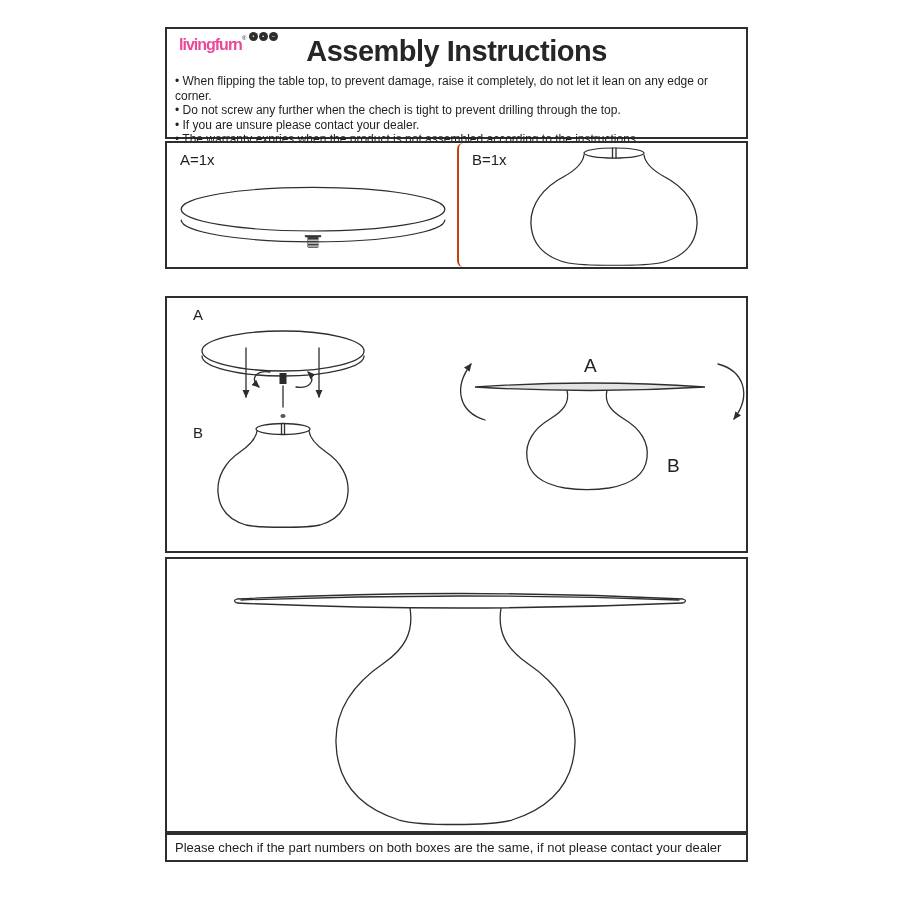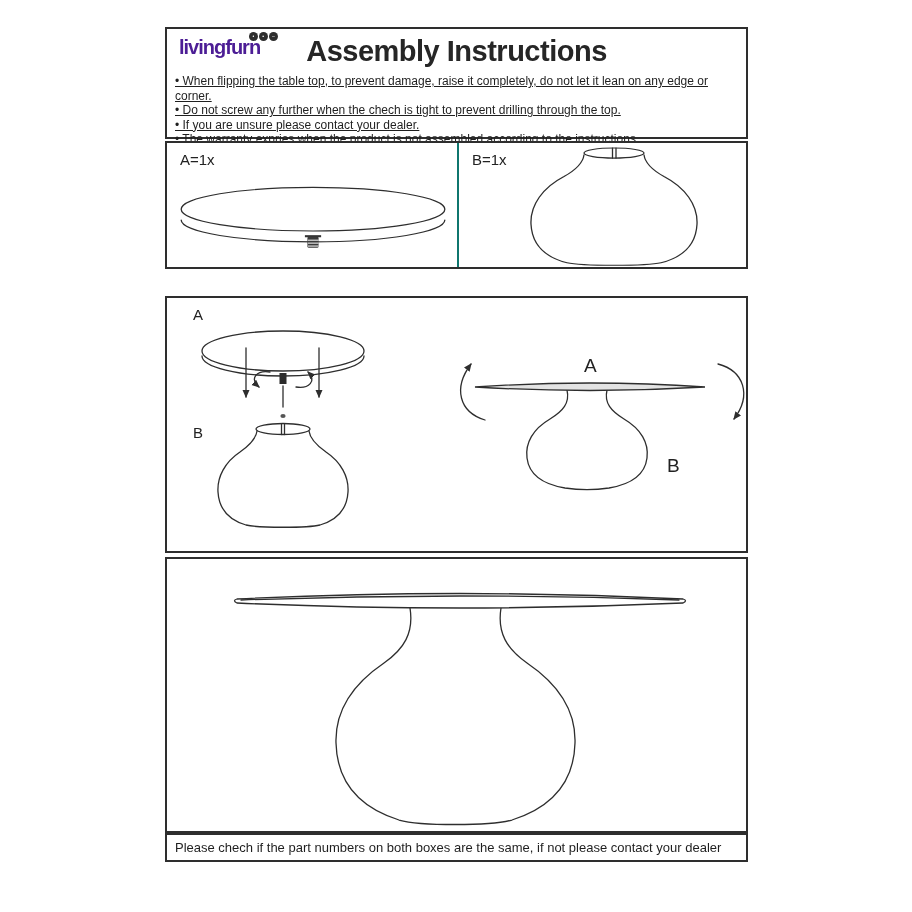--- a/index.html
+++ b/index.html
@@ -8,37 +8,37 @@
     font-family:"Liberation Sans","DejaVu Sans",sans-serif;color:#222;
     overflow:hidden;
   }
   .box{
     position:absolute;left:165px;width:583px;
     border:2px solid #2e2e2e;background:#fff;box-sizing:border-box;
   }
   
   .header-box{top:27px;height:112px;}
   .logo{position:absolute;left:12px;top:8px;line-height:1;}
-  .logo-text{font-size:20px;font-weight:bold;letter-spacing:-1px;color:#4c1d95;text-align:center;}
+  .logo-text{font-size:16px;font-weight:bold;letter-spacing:-1px;color:#ec4899;text-align:center;}
   .logo-badges{position:absolute;left:70px;top:-5px;display:flex;gap:1px;}
   .logo-badges i{
     width:9px;height:9px;border-radius:50%;background:#2e2e2e;display:flex;
     align-items:center;justify-content:center;font-style:normal;color:#fff;
     font-size:5px;line-height:1;
   }
   .reg{font-size:6px;vertical-align:top;position:relative;top:-2px;}
   .title{
     position:absolute;left:0;right:0;top:6px;text-align:center;
     font-size:29px;font-weight:bold;letter-spacing:-0.5px;color:#262626;
   }
-  .bullets{position:absolute;left:8px;right:6px;top:45px;font-size:12px;line-height:14.6px;color:#1f1f1f;text-decoration:underline;}
+  .bullets{position:absolute;left:8px;right:6px;top:45px;font-size:12px;line-height:14.6px;color:#1f1f1f;}
   
   .parts-row{top:141px;height:128px;display:flex;padding:0;}
   .part-cell{position:relative;width:290px;height:100%;}
-  .part-cell.right{flex:1;border-left:2px solid #0f766e;}
+  .part-cell.right{flex:1;border-left:2px solid #c2410c;border-radius:6px;}
   .part-label{position:absolute;left:13px;top:8px;font-size:15px;color:#222;}
   .part-cell svg{position:absolute;inset:0;width:100%;height:100%;}
   
   .middle-box{top:296px;height:257px;}
   .bottom-box{top:557px;height:276px;}
   .middle-box svg,.bottom-box svg{position:absolute;inset:0;width:100%;height:100%;}
   
   .footer-box{top:833px;height:29px;text-align:right;}
   .footer-text{
     position:absolute;left:8px;right:4px;top:0;bottom:0;display:flex;align-items:center;

